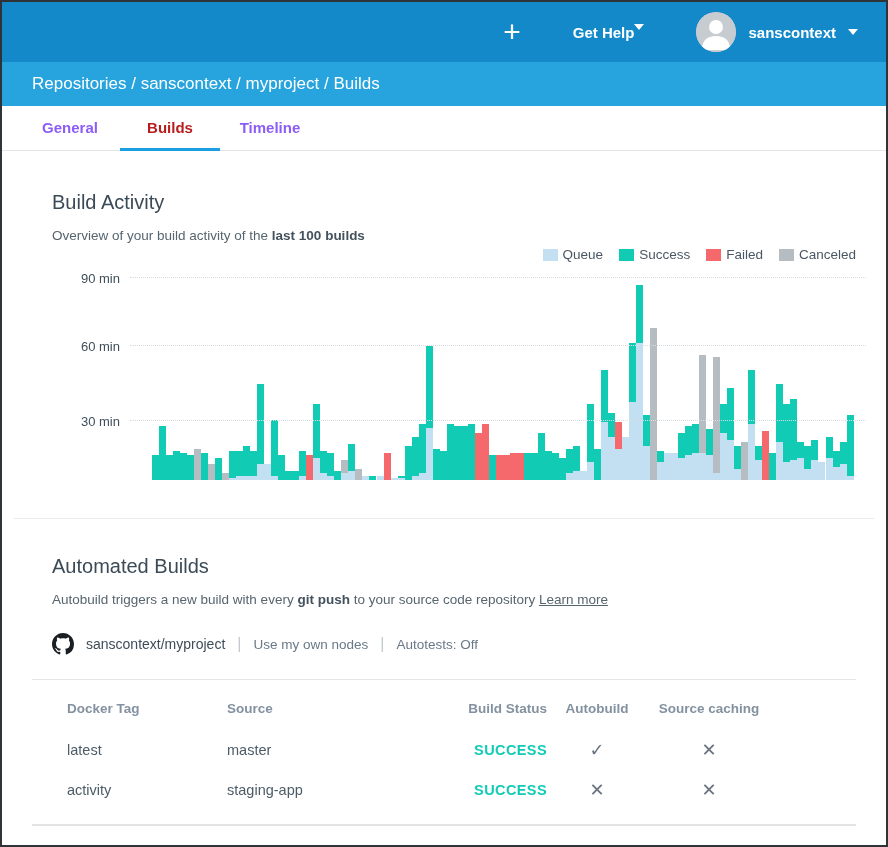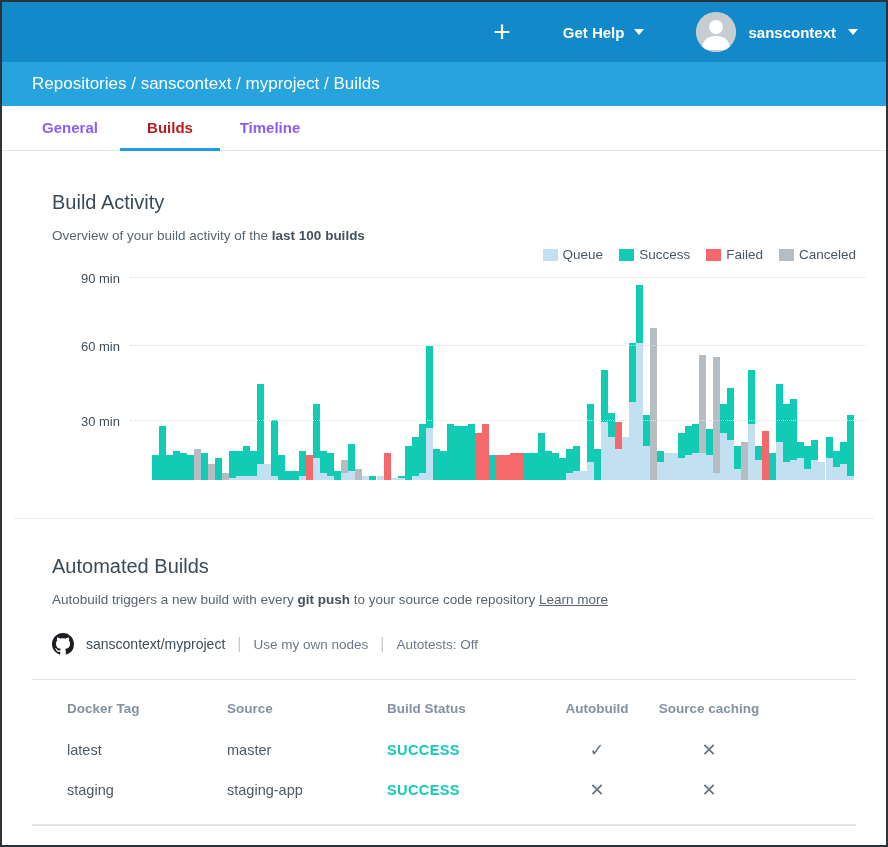--- a/index.html
+++ b/index.html
@@ -16,21 +16,21 @@
     height:60px; background:#1389ca;
     display:flex; align-items:center;
     padding:0 28px;
     color:#fff;
   }
   .logo { display:flex; align-items:center; gap:10px; }
   .logo-sep { width:2px; height:34px; background:rgba(255,255,255,.85); margin:0 4px; }
   .logo-text { font-size:15px; letter-spacing:.8px; line-height:17px; font-weight:400; }
   .topbar-right { margin-left:auto; display:flex; align-items:center; }
   .plus-btn { font-size:30px; font-weight:300; line-height:1; cursor:pointer; padding:0 4px; }
-  .gethelp { display:flex; align-items:center; gap:10px; margin-left:48px; cursor:pointer; }
+  .gethelp { display:flex; margin-left:48px; cursor:pointer; }
   .gethelp-label { font-size:15px; font-weight:700; }
   .caret { width:0; height:0; border-left:5px solid transparent; border-right:5px solid transparent; border-top:6px solid #fff; }
   .userchip { display:flex; align-items:center; gap:12px; margin-left:52px; cursor:pointer; }
   .avatar { width:40px; height:40px; border-radius:50%; overflow:hidden; background:#c7ccd1; }
   .username { font-size:15px; font-weight:700; }
   
   .breadcrumb-bar {
     height:44px; background:#27a3de; color:#fff;
     display:flex; align-items:center; padding:0 30px;
     font-size:17px; font-weight:400;
@@ -76,21 +76,21 @@
   .repo-row { display:flex; align-items:center; margin-top:26px; font-size:14px; color:#3d4d5a; }
   .repo-row .sep { color:#c3cad0; margin:0 12px; font-size:16px; }
   .repo-row .muted { color:#6a7987; font-size:13.5px; }
   .gh-icon { width:22px; height:22px; margin-right:12px; }
   
   .table { padding:0 30px 0 65px; }
   .trow { display:flex; align-items:center; height:40px; }
   .trow.header { height:44px; margin-top:6px; }
   .tcell { font-size:14.5px; color:#4c5b66; }
   .trow.header .tcell { font-size:13.5px; font-weight:700; color:#8391a0; }
-  .c0 { width:160px; } .c1 { width:160px; } .c2 { width:160px; }
+  .c0 { width:160px; } .c1 { width:160px; } .c2 { width:160px;text-align:right; }
   .c3 { width:100px; text-align:center; } .c4 { width:124px; text-align:center; }
   .status-success { font-weight:700; color:#11cbb6; letter-spacing:.4px; font-size:14.5px; cursor:pointer; }
   .mark { font-size:18px; color:#68747f; cursor:pointer; }
 </style>
 </head>
 <body>
 
 <header class="topbar">
   <div class="topbar-right">
     <span class="plus-btn">+</span>
@@ -537,21 +537,21 @@
       <div class="tcell c4">Source caching</div>
     </div>
     <div class="trow">
       <div class="tcell c0">latest</div>
       <div class="tcell c1">master</div>
       <div class="tcell c2 status-success">SUCCESS</div>
       <div class="tcell c3 mark">✓</div>
       <div class="tcell c4 mark">✕</div>
     </div>
     <div class="trow">
-      <div class="tcell c0">staging</div>
+      <div class="tcell c0">activity</div>
       <div class="tcell c1">staging-app</div>
       <div class="tcell c2 status-success">SUCCESS</div>
       <div class="tcell c3 mark">✕</div>
       <div class="tcell c4 mark">✕</div>
     </div>
   </div>
 
 <hr class="divider-bottom">
 
 </body></html>

